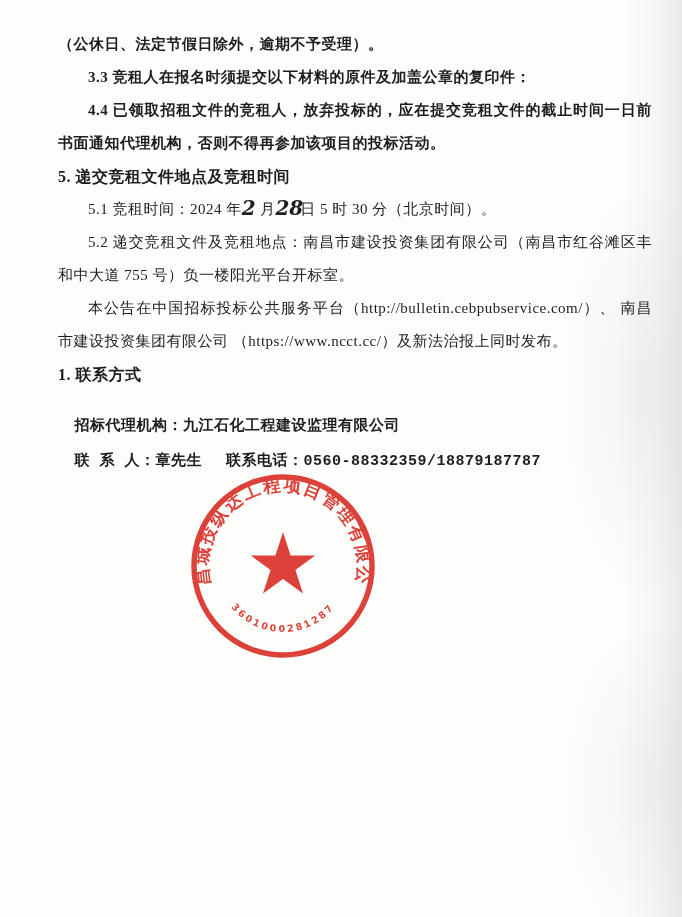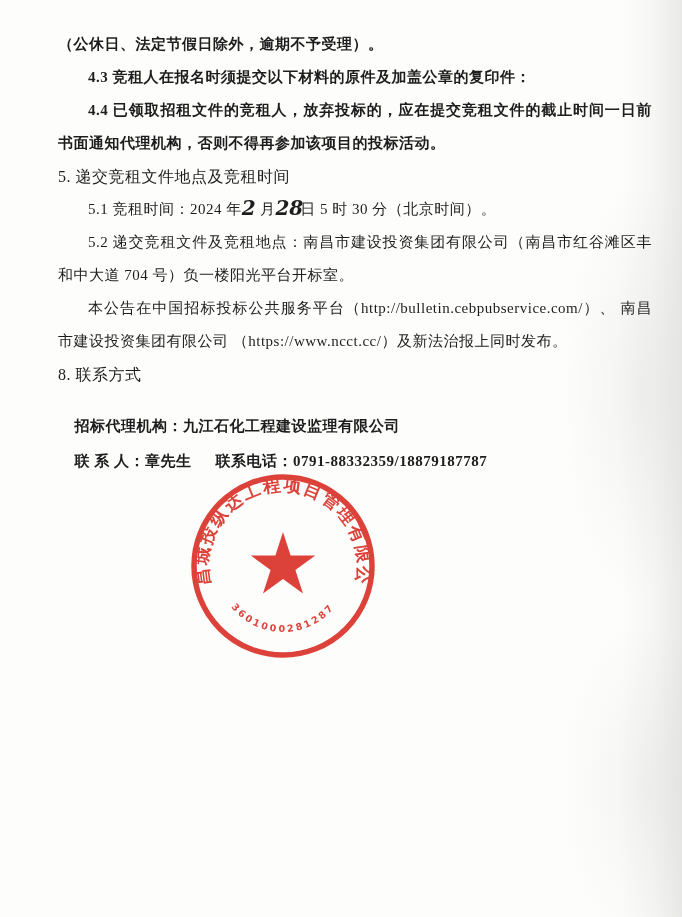--- a/index.html
+++ b/index.html
@@ -36,33 +36,33 @@
     padding:28px 30px 0 58px;
     font-size:15px;
     line-height:33px;
     letter-spacing:0.5px;
     text-align:justify;
   }
   p{margin:0;}
   .indent2{text-indent:2em;}
   .semibold{font-weight:600;}
   h2.sec-heading{
-    margin:0;font-size:16px;font-weight:400;line-height:33px;letter-spacing:0.5px;
+    margin:0;font-size:16px;font-weight:700;line-height:33px;letter-spacing:0.5px;
   }
   .h6-adjust{margin-top:-10px;}
   .sec7-block p{line-height:34px;text-indent:1.4em;}
   .hand{
     font-family:"DejaVu Serif",serif;
     font-style:italic;font-weight:600;font-size:20px;
     letter-spacing:0;line-height:0;position:relative;top:1px;
   }
   .hand.day{margin-right:-3px;}
   .spacer-lg{display:inline-block;width:64px;}
   .spacer-sm{display:inline-block;width:24px;}
-  .agency-block{margin-top:18px;}
+  .agency-block{margin-top:18px;font-family:Liberation Mono, monospace;}
   .agency-block p{line-height:35px;text-indent:1.1em;font-weight:600;}
   
   .seal{
     position:absolute;left:188px;top:471px;width:190px;height:190px;
     opacity:0.87;mix-blend-mode:multiply;
     pointer-events:none;
   }
   .seal text{fill:#d9261c;font-weight:700;}
   .seal .ring-text{font-size:17.5px;font-family:"Liberation Serif","DejaVu Serif",serif;letter-spacing:2px;}
   .seal .serial-text{font-size:9.5px;font-family:"DejaVu Sans",sans-serif;letter-spacing:2.5px;font-weight:600;}
@@ -72,36 +72,36 @@
 
 <div class="page">
 
   <div class="scan-shadow-right"></div>
   <div class="scan-blob-1"></div>
   <div class="scan-blob-2"></div>
 
   <div class="content">
 
     <p class="semibold">（公休日、法定节假日除外，逾期不予受理）。</p>
-    <p class="indent2 semibold">4.3 竞租人在报名时须提交以下材料的原件及加盖公章的复印件：</p>
+    <p class="indent2 semibold">3.3 竞租人在报名时须提交以下材料的原件及加盖公章的复印件：</p>
     <p class="indent2 semibold">4.4 已领取招租文件的竞租人，放弃投标的，应在提交竞租文件的截止时间一日前书面通知代理机构，否则不得再参加该项目的投标活动。</p>
 
     <h2 class="sec-heading">5. 递交竞租文件地点及竞租时间</h2>
 
     <p class="indent2"><span>5.1 竞租时间：2024 年</span><span class="hand">2</span><span> 月</span><span class="hand day">28</span><span>日 5 时 30 分（北京时间）。</span></p>
-    <p class="indent2">5.2 递交竞租文件及竞租地点：南昌市建设投资集团有限公司（南昌市红谷滩区丰和中大道 704 号）负一楼阳光平台开标室。</p>
+    <p class="indent2">5.2 递交竞租文件及竞租地点：南昌市建设投资集团有限公司（南昌市红谷滩区丰和中大道 755 号）负一楼阳光平台开标室。</p>
 
     <p class="indent2">本公告在中国招标投标公共服务平台（http://bulletin.cebpubservice.com/）、 南昌市建设投资集团有限公司 （https://www.ncct.cc/）及新法治报上同时发布。</p>
 
-    <h2 class="sec-heading">8. 联系方式</h2>
+    <h2 class="sec-heading">1. 联系方式</h2>
 
 
     <div class="agency-block">
       <p>招标代理机构：九江石化工程建设监理有限公司</p>
-      <p><span>联 系 人：章先生</span><span class="spacer-sm"></span><span>联系电话：0791-88332359/18879187787</span></p>
+      <p><span>联 系 人：章先生</span><span class="spacer-sm"></span><span>联系电话：0560-88332359/18879187787</span></p>
     </div>
 
   </div>
 
   <svg class="seal" viewBox="0 0 190 190" aria-hidden="true">
     <defs>
       <path id="sealTopArc" d="M 24.5 120.6 A 75 75 0 1 1 165.5 120.6" fill="none"></path>
       <path id="sealBottomArc" d="M 40.9 132.9 A 66 66 0 0 0 149.1 132.9" fill="none"></path>
     </defs>
     <circle cx="95" cy="95" r="89" fill="none" stroke-width="5.5" stroke="#d9261c"></circle>

